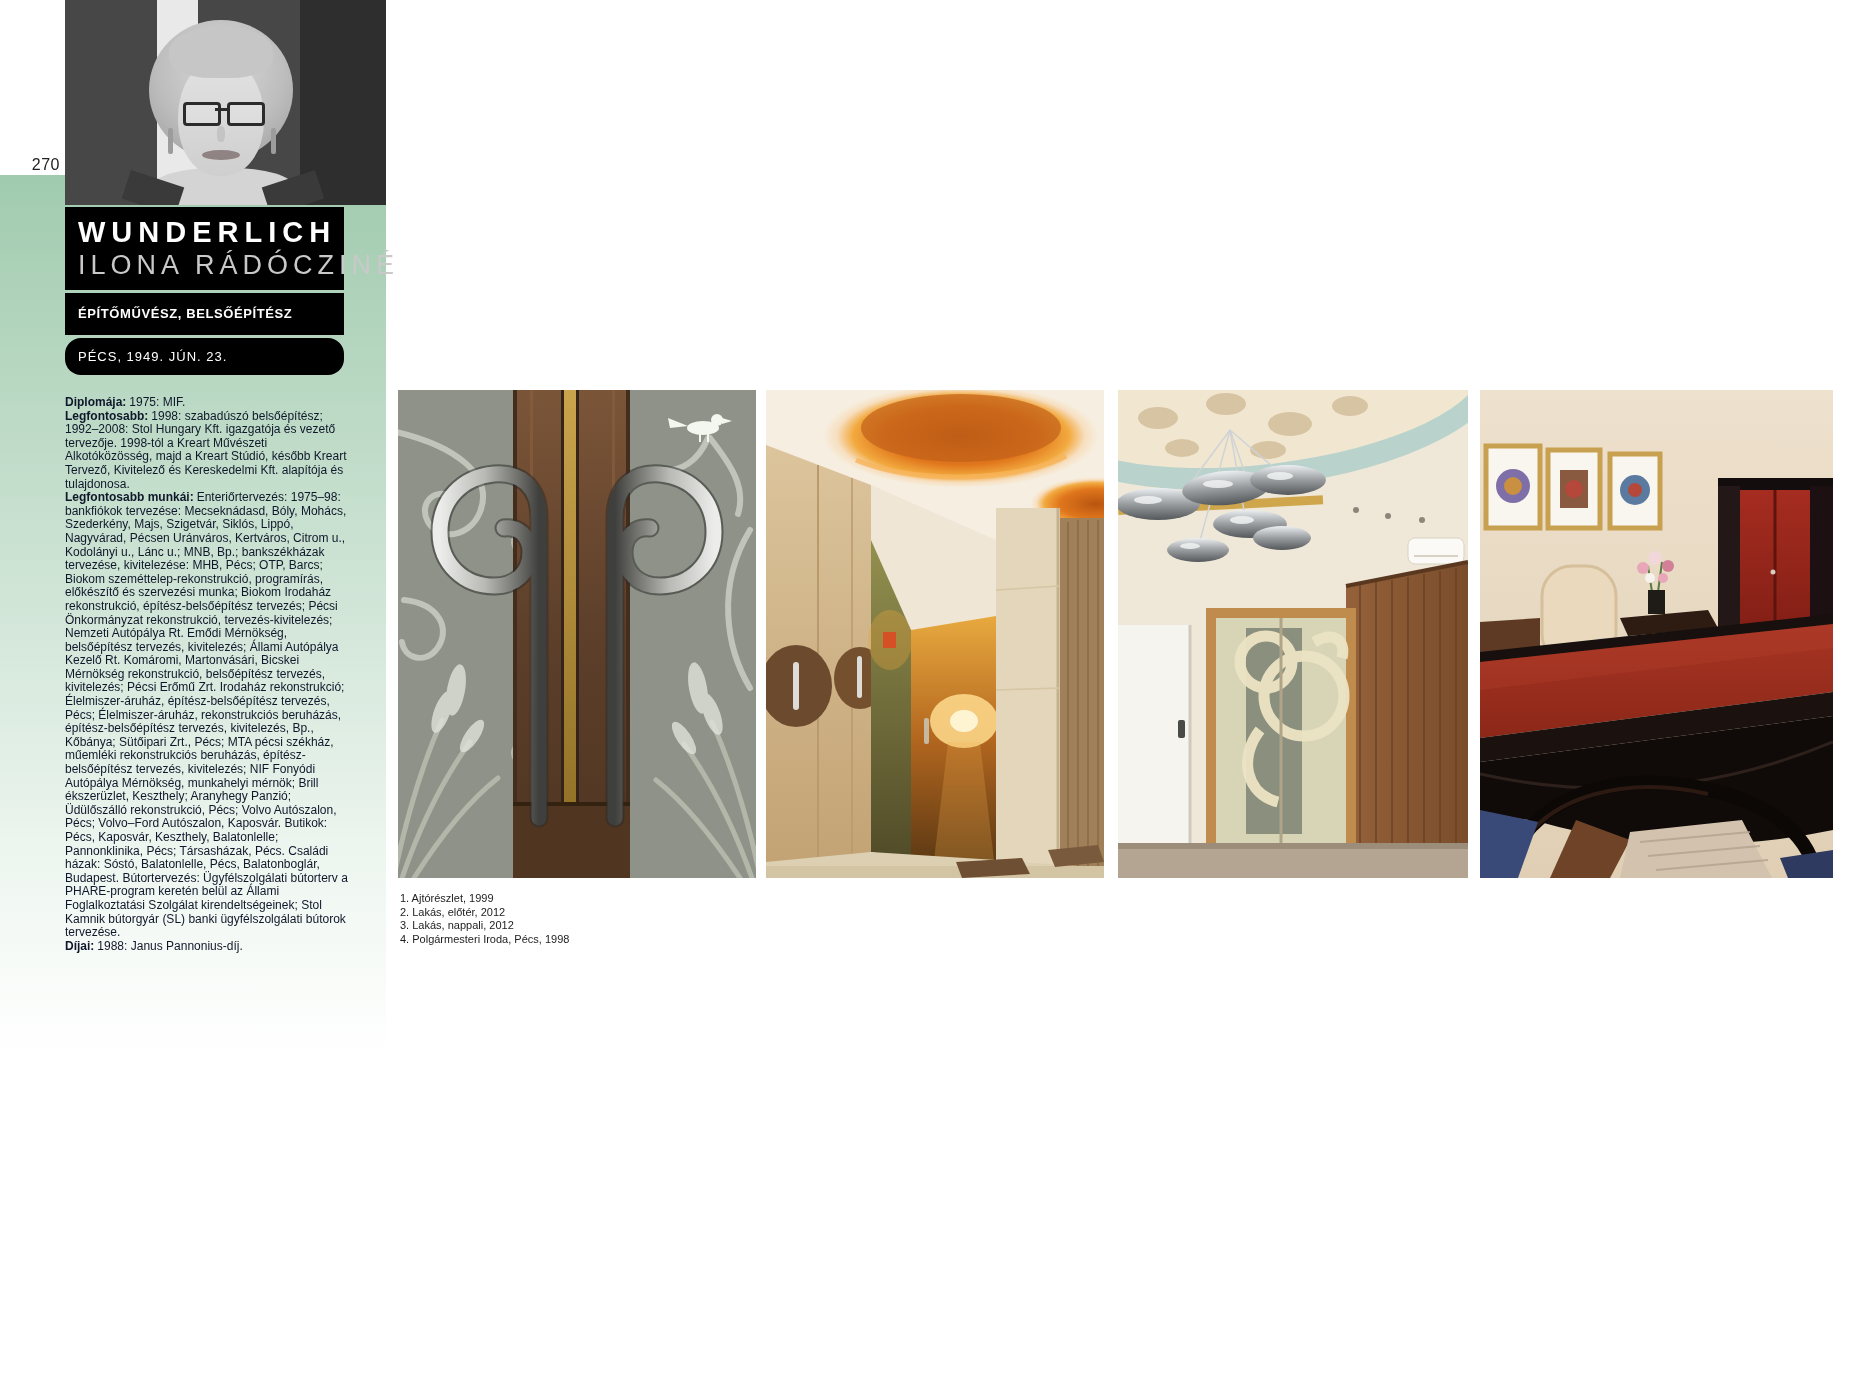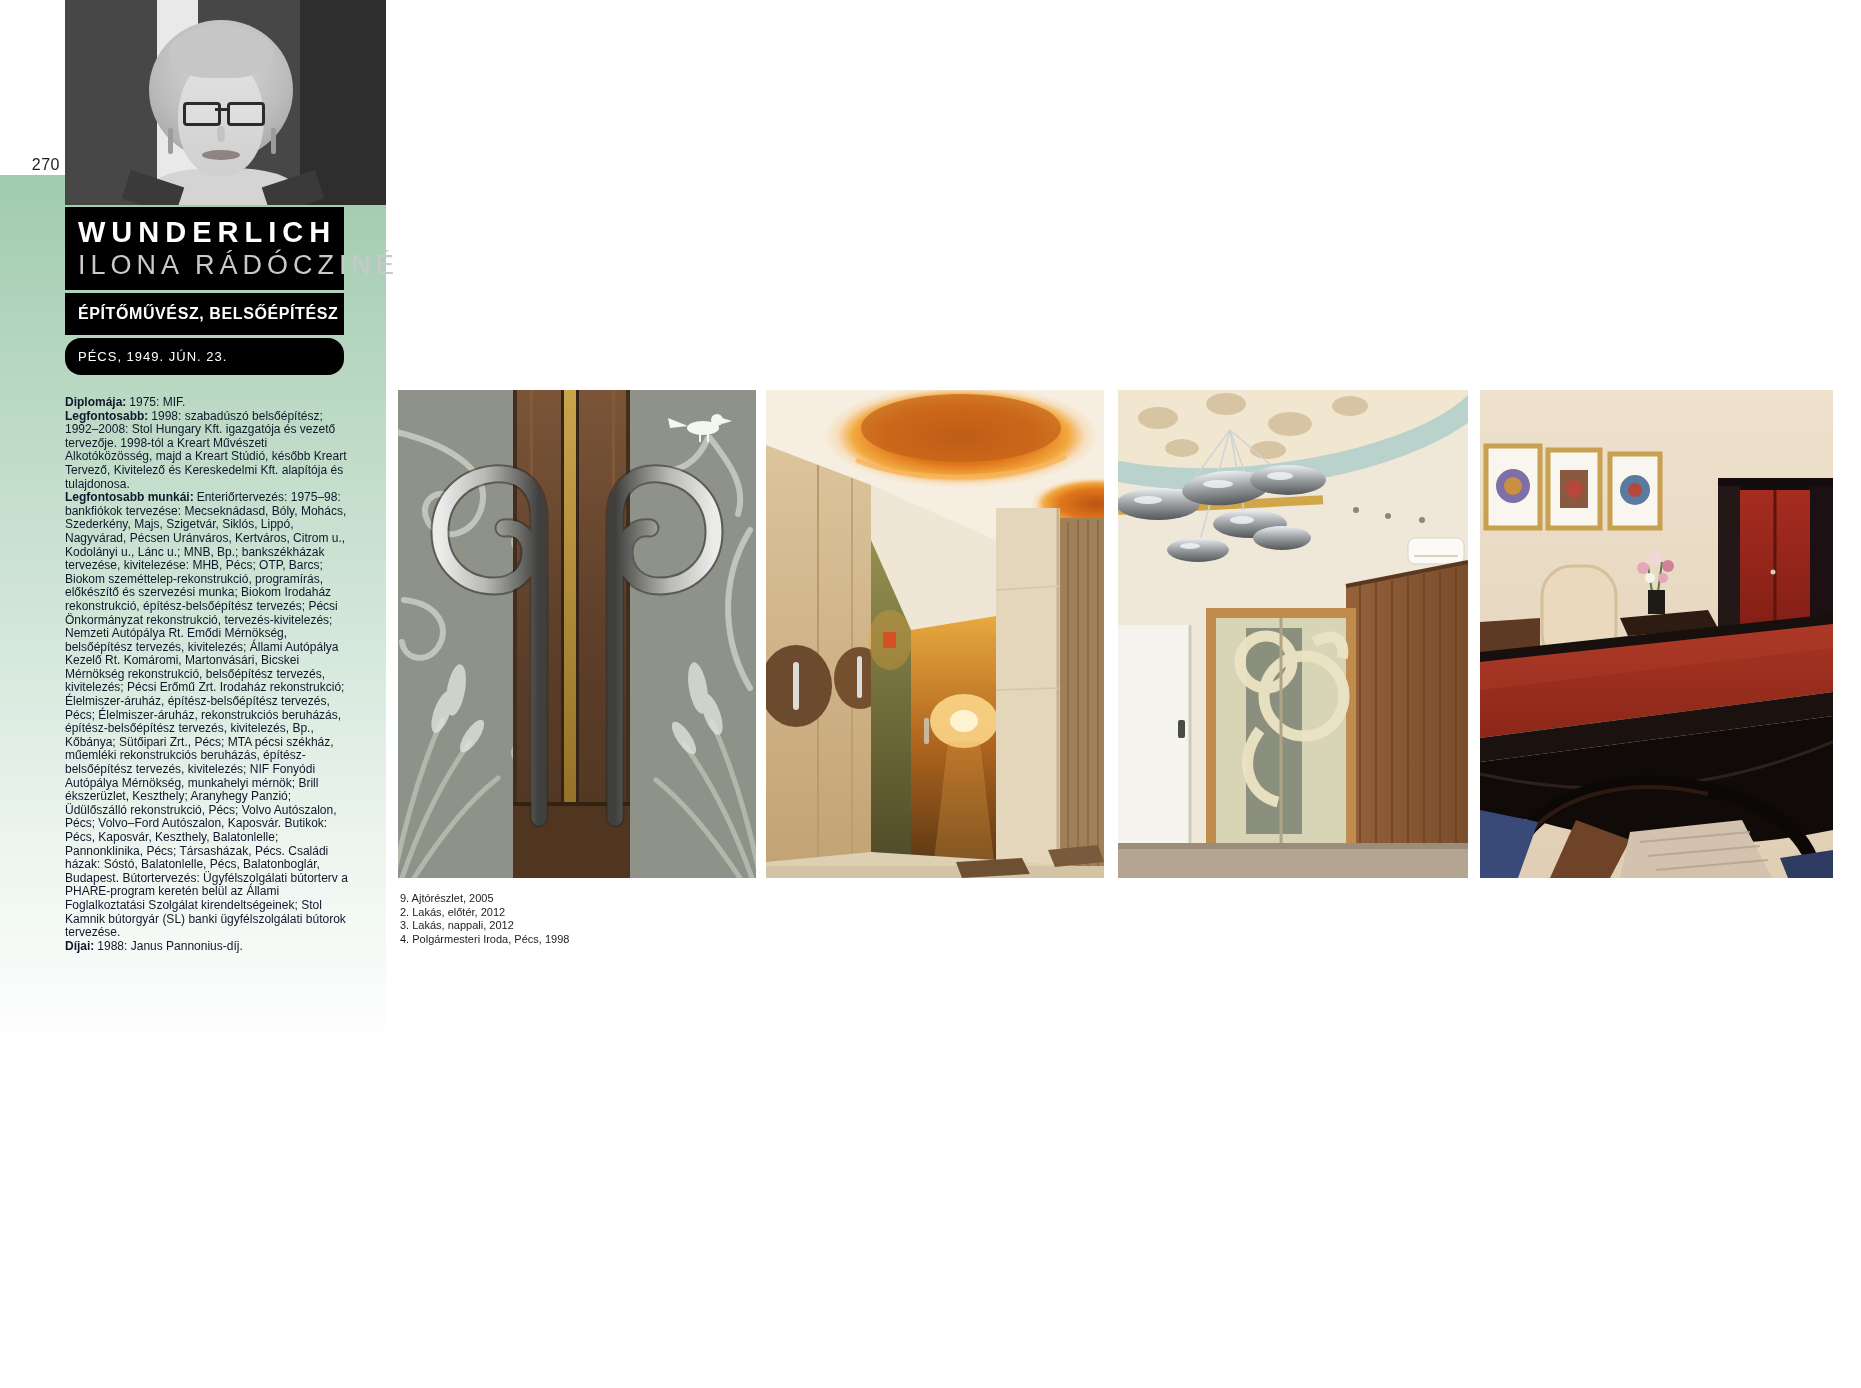--- a/index.html
+++ b/index.html
@@ -33,21 +33,21 @@
   .portrait .coat-l{position:absolute;left:60px;top:178px;width:56px;height:30px;background:#3a3a3a;transform:rotate(18deg);}
   .portrait .coat-r{position:absolute;left:200px;top:178px;width:56px;height:30px;background:#3a3a3a;transform:rotate(-18deg);}
   .portrait .ear-l,.portrait .ear-r{position:absolute;top:128px;width:5px;height:26px;background:#9c9c9c;border-radius:2px;}
   .portrait .ear-l{left:103px;} .portrait .ear-r{left:206px;}
 
   
   .blk{left:65px;width:279px;background:#000;color:#fff;box-sizing:border-box;}
   .name-block{top:207px;height:83px;padding:8px 0 0 13px;}
   .surname{font-size:29px;font-weight:700;letter-spacing:6px;line-height:34px;color:#ffffff;white-space:nowrap;}
   .givenname{font-size:27px;font-weight:300;letter-spacing:5px;line-height:32px;color:#c9c9c9;white-space:nowrap;}
-  .profession-block{top:293px;height:42px;font-size:16px;font-weight:700;letter-spacing:.6px;
+  .profession-block{top:293px;height:42px;font-size:13px;font-weight:700;letter-spacing:.6px;
     line-height:42px;padding-left:13px;}
   .birth-block{top:338px;height:37px;font-size:13px;font-weight:400;letter-spacing:1px;
     line-height:37px;padding-left:13px;border-radius:16px;}
 
   
   .bio{left:65px;top:396px;width:286px;font-size:12px;line-height:13.6px;color:#0f172a;}
   .bio p{margin:0;}
   .bio b{margin-right:3px;}
 
   
@@ -423,20 +423,20 @@
     <line x1="160" y1="452" x2="270" y2="442"></line>
         <line x1="168" y1="466" x2="280" y2="456"></line>
     <line x1="176" y1="480" x2="288" y2="470"></line>
   </g>
   <polygon points="300,468 353,460 353,488 308,488" fill="#2e3a60"></polygon>
 </svg>
 </div>
 
 <div class="abs captions">
 
-    <p>9. Ajtórészlet, 2005</p>
+    <p>1. Ajtórészlet, 1999</p>
 
     <p>2. Lakás, előtér, 2012</p>
 
     <p>3. Lakás, nappali, 2012</p>
 
     <p>4. Polgármesteri Iroda, Pécs, 1998</p>
   </div>
 
 </body></html>

